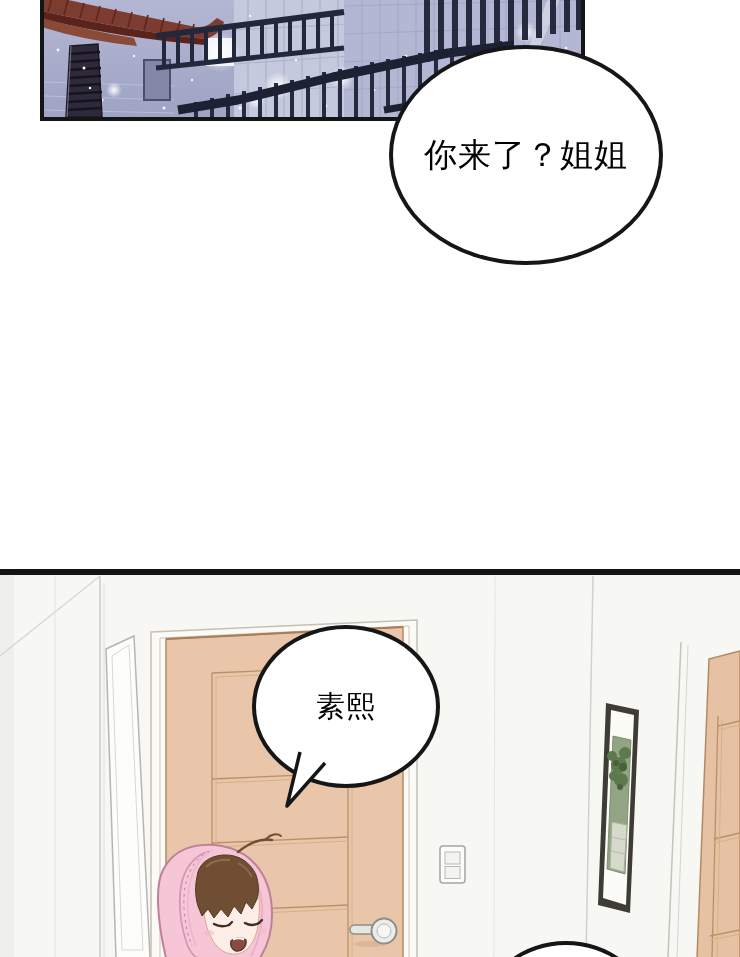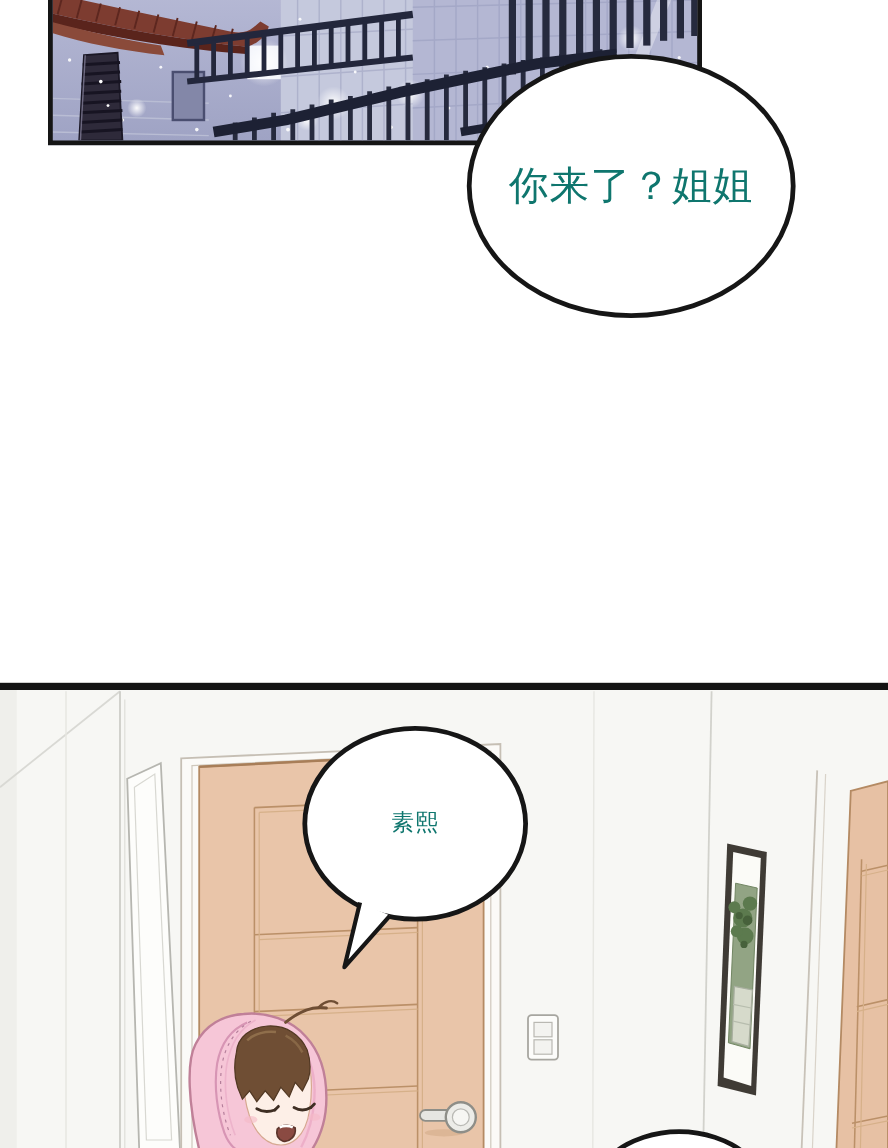--- a/index.html
+++ b/index.html
@@ -3,23 +3,23 @@
 <meta charset="utf-8">
 <style>
   html,body{margin:0;padding:0;background:#ffffff;}
   .page{position:relative;width:740px;height:957px;background:#ffffff;overflow:hidden;
         font-family:"DejaVu Sans",sans-serif;}
   .panel-top{position:absolute;left:40px;top:-14px;width:545px;height:135px;
              border:4px solid #151515;box-sizing:border-box;background:#aab0d0;overflow:hidden;}
   .panel-top svg{display:block;}
   .bubble{position:absolute;background:#ffffff;border:4px solid #161616;border-radius:50%;
           display:flex;align-items:center;justify-content:center;text-align:center;
-          color:#0f766e;z-index:5;box-sizing:border-box;}
+          color:#000000;z-index:5;box-sizing:border-box;}
   .bubble-top{left:389px;top:45px;width:274px;height:220px;font-size:33px;letter-spacing:1px;}
-  .bubble-hall{left:252px;top:605px;width:188px;height:163px;font-size:19px;line-height:1.25;letter-spacing:1px;}
+  .bubble-hall{left:252px;top:625px;width:188px;height:163px;font-size:29px;line-height:1.25;letter-spacing:1px;}
   .bubble-partial{left:486px;top:941px;width:160px;height:130px;z-index:5;}
   .bubble-tail{position:absolute;left:268px;top:744px;width:64px;height:68px;z-index:6;}
   .panel-bottom{position:absolute;left:0;top:569px;width:740px;height:388px;
                 border-top:6px solid #141414;box-sizing:border-box;background:#f7f7f4;overflow:hidden;}
   .txt{white-space:nowrap;}
 </style>
 </head>
 <body>
 
 <div class="page">

